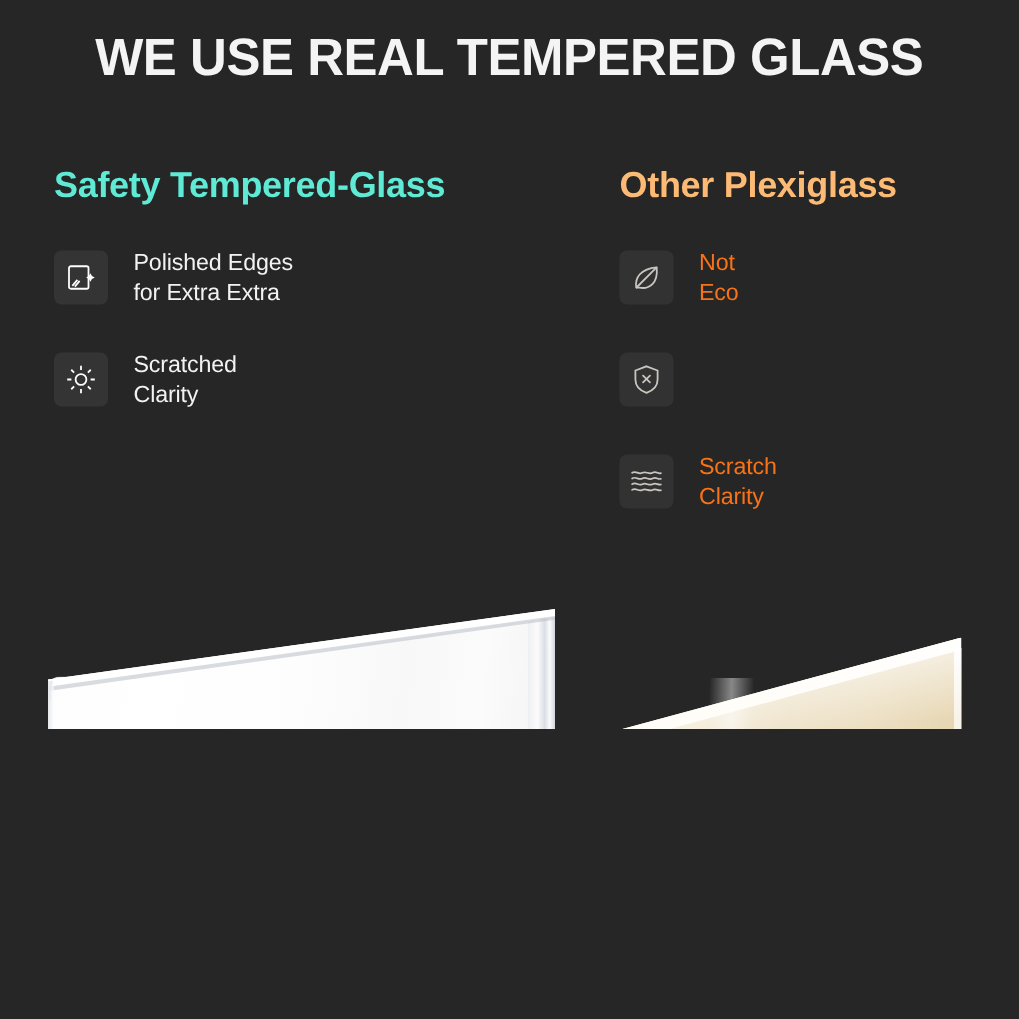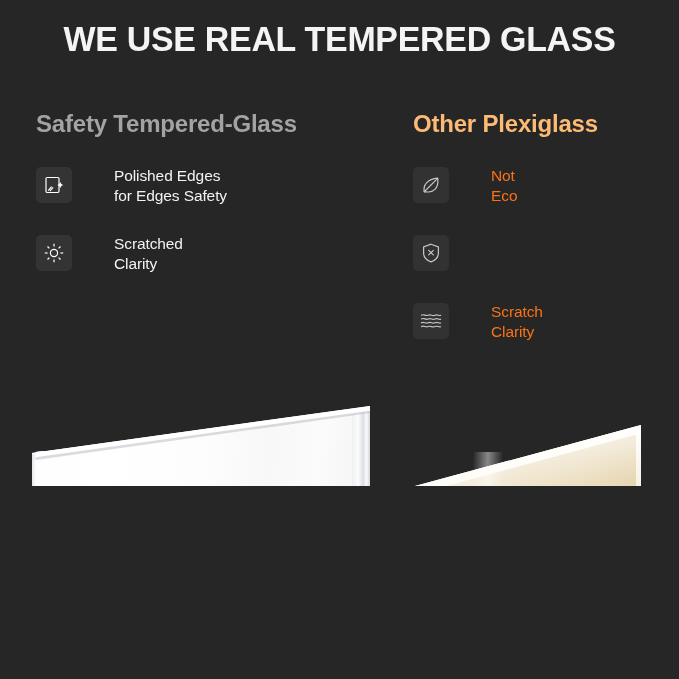--- a/index.html
+++ b/index.html
@@ -30,28 +30,27 @@
   .col-right{left:413px;width:250px;}
 
   .col-title{
     font-size:24px;
     line-height:31px;
     font-weight:bold;
     letter-spacing:-0.2px;
     margin:0 0 26px 0;
     white-space:nowrap;
   }
-  .col-left .col-title{color:#a3a3a3;}
+  .col-left .col-title{color:#5eead4;}
   .col-right .col-title{color:#fdba74;}
 
   .feature{
     display:flex;
     align-items:flex-start;
     height:68px;
-    gap:25px;
   }
   .tile{
     width:36px;height:36px;
     border-radius:5px;
     background:#343434;
     flex:0 0 36px;
     display:flex;align-items:center;justify-content:center;
     margin-top:2px;
   }
   .col-right .tile{background:#323232;}
@@ -183,21 +182,21 @@
       <div class="tile">
         <svg width="22" height="22" viewBox="0 0 22 22" fill="none" stroke="#ffffff" stroke-width="1.2">
           <rect x="3" y="3.5" width="13" height="15" rx="1.2"></rect>
           <line x1="5.2" y1="16.6" x2="8.6" y2="12.6"></line>
           <line x1="6.9" y1="17.1" x2="10.1" y2="13.3"></line>
           <path d="M17.3 8.1 l1.0 1.9 1.9 1.0 -1.9 1.0 -1.0 1.9 -1.0 -1.9 -1.9 -1.0 1.9 -1.0z" fill="#ffffff" stroke="none"></path>
         </svg>
       </div>
       <div class="feat-text">
         <span>Polished Edges</span>
-        <span>for Edges Safety</span>
+        <span>for Extra Extra</span>
       </div>
     </div>
 
     <div class="feature">
       <div class="tile">
         <svg width="22" height="22" viewBox="0 0 22 22" fill="none" stroke="#ffffff" stroke-width="1.2">
           <circle cx="11" cy="11" r="3.6"></circle>
           <line x1="11" y1="1.8" x2="11" y2="4.6"></line>
           <line x1="11" y1="17.4" x2="11" y2="20.2"></line>
           <line x1="1.8" y1="11" x2="4.6" y2="11"></line>

